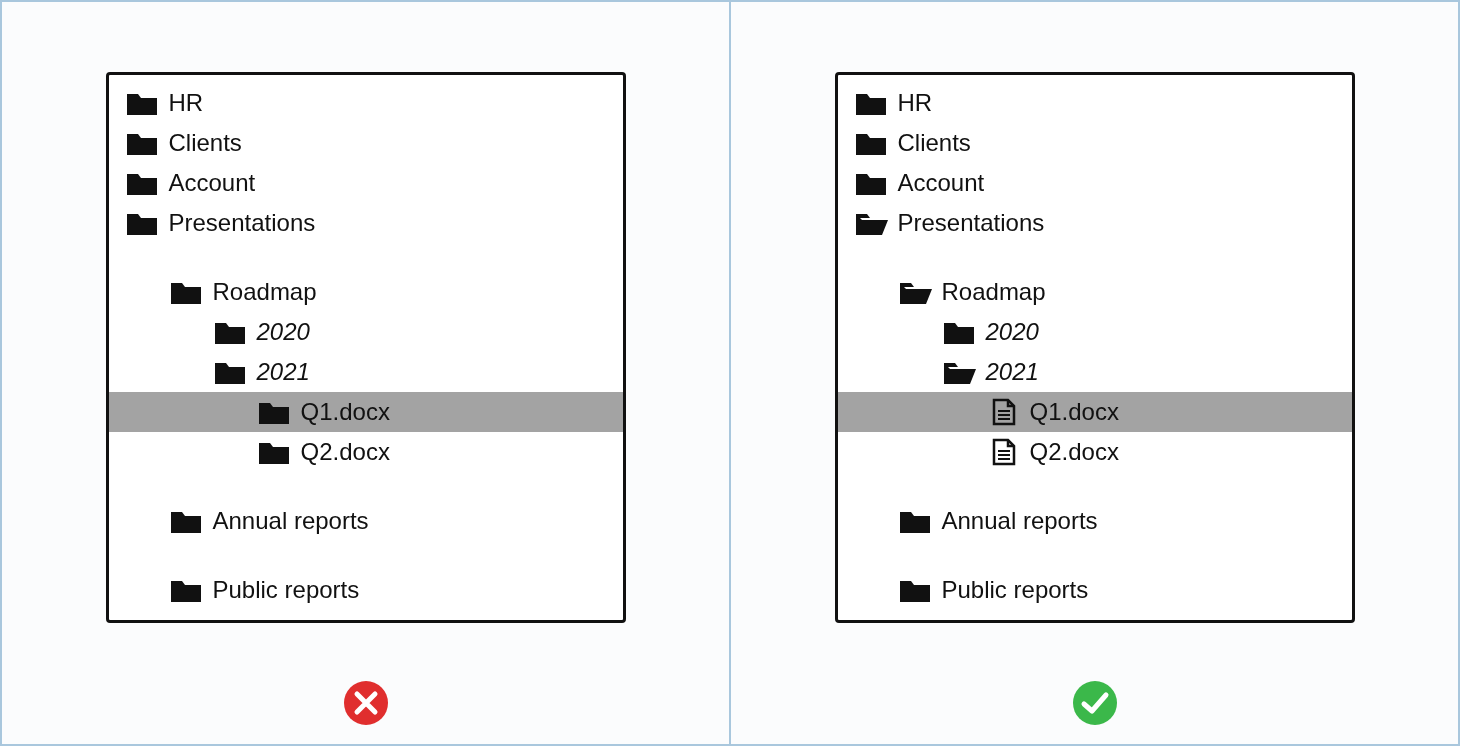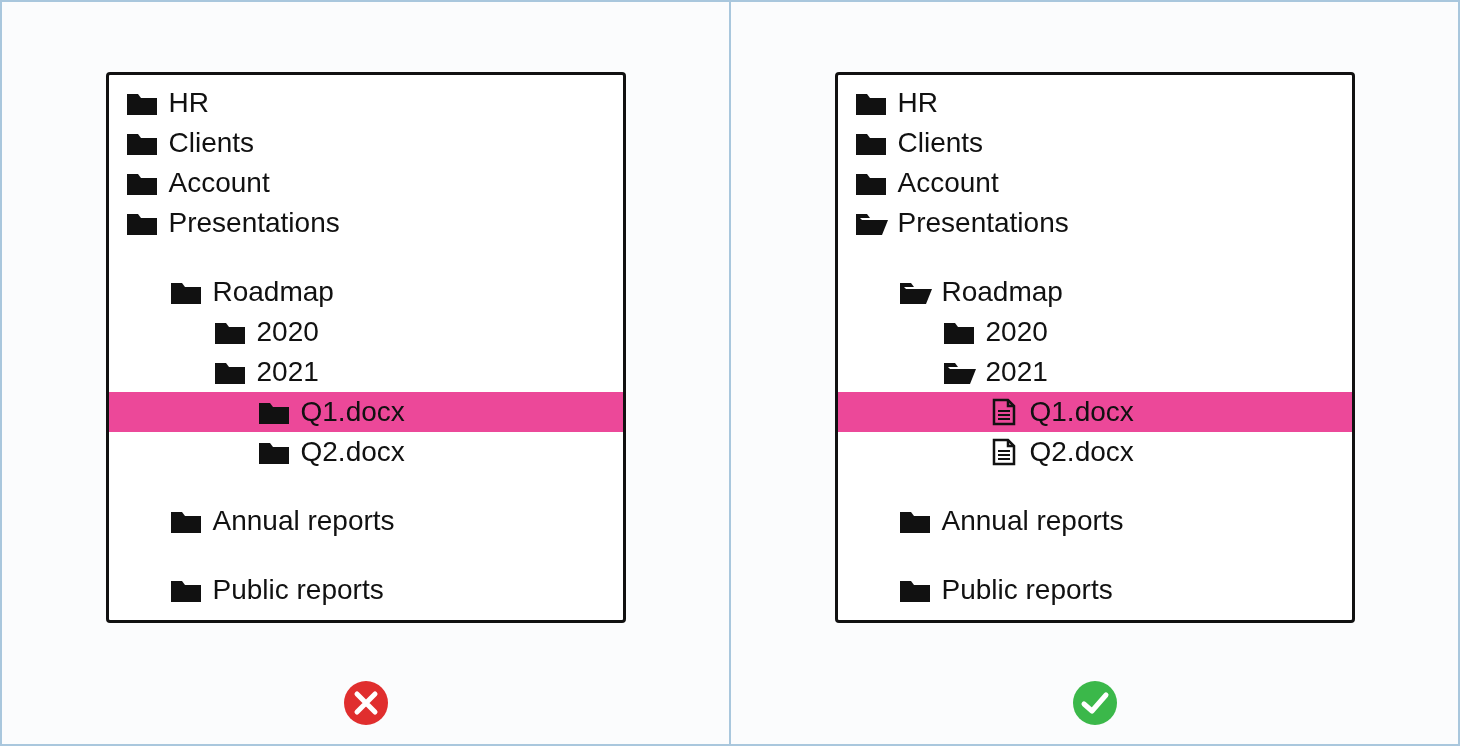--- a/index.html
+++ b/index.html
@@ -26,42 +26,42 @@
     align-items: center;
     padding-top: 70px;
   }
   .panel.left { border-right: 2px solid #a9c7dd; }
   .tree-box {
     width: 520px;
     border: 3px solid #111;
     border-radius: 4px;
     background: #fff;
     padding: 8px 0 10px 0;
-    font-size: 28px;
+    font-size: 24px;
     color: #111;
     position: relative;
   }
   
   .tree-box::before {
     content: "";
     position: absolute;
     inset: -2px;
     pointer-events: none;
   }
   .row {
     display: flex;
     align-items: center;
     height: 40px;
     padding: 0 10px;
     gap: 10px;
   }
-  .row.selected { background: #ec4899; }
+  .row.selected { background: #a3a3a3; }
   .indent-0 { padding-left: 16px; }
   .indent-1 { padding-left: 60px; margin-top: 29px; }
-  .indent-2 { padding-left: 104px; }
+  .indent-2 { padding-left: 104px; font-style: italic; }
   .indent-3 { padding-left: 148px; }
   .icon-svg {
     width: 34px;
     height: 28px;
     flex-shrink: 0;
   }
   .label { white-space: nowrap; }
   .status-icon {
     margin-top: 56px;
     width: 48px;

